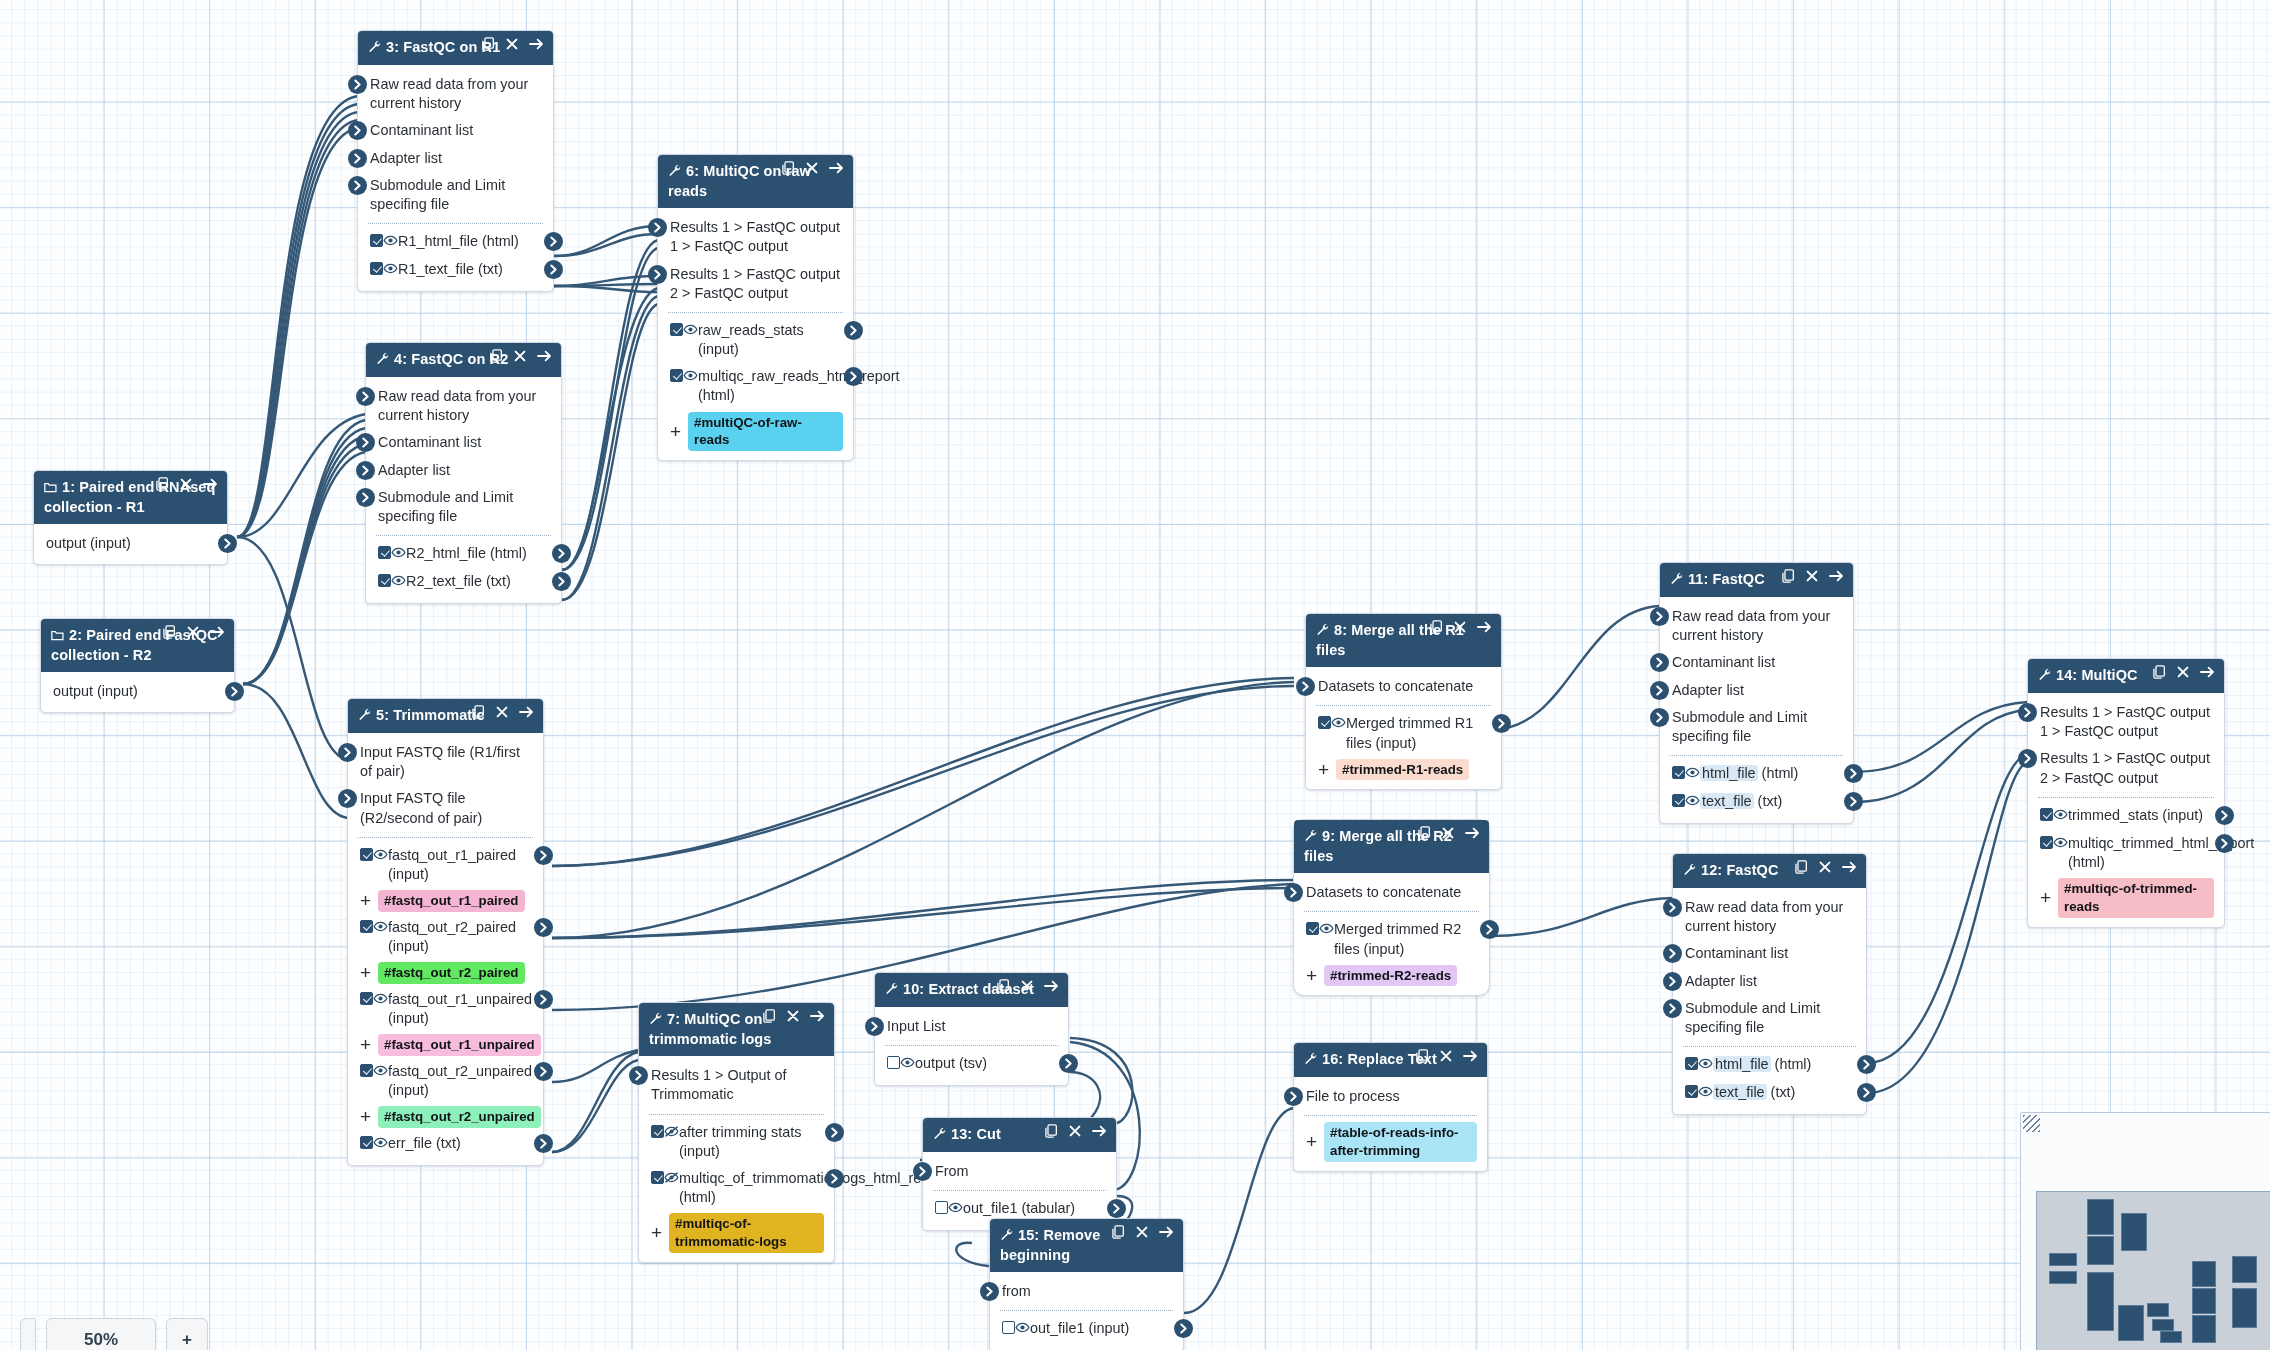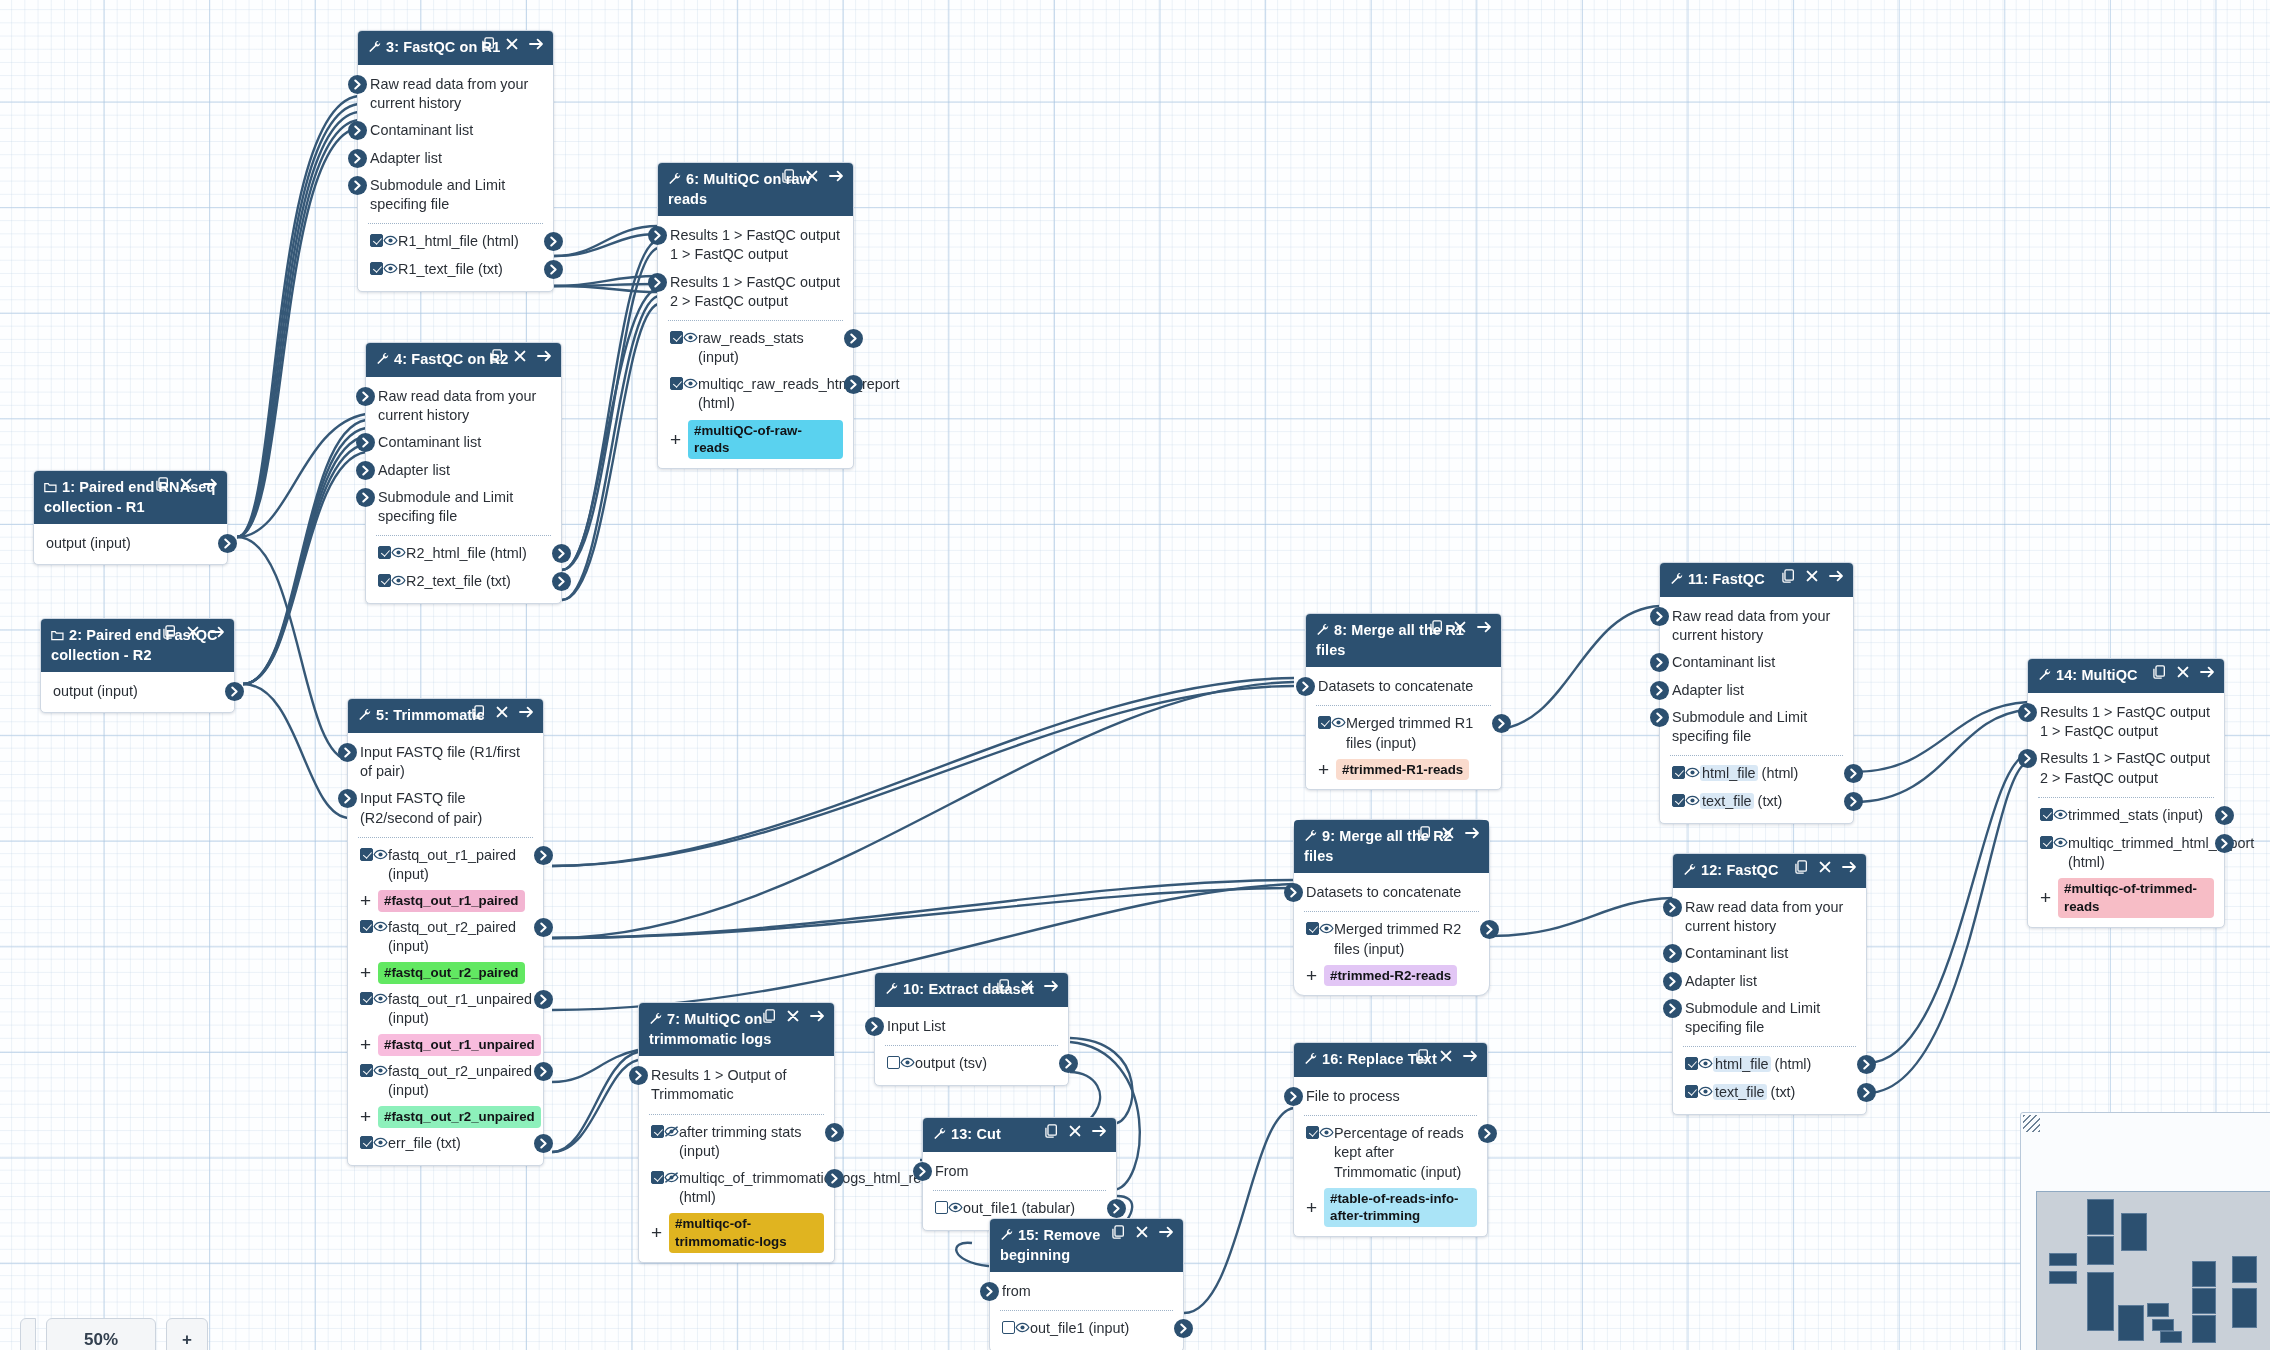--- a/index.html
+++ b/index.html
@@ -524,21 +524,21 @@
             <span class="lbl">err_file (txt)</span>
           </div>
           <span class="knob out" style="top: 4px;">
             <svg width="9" height="11" viewBox="0 0 9 11">
               <path stroke="#fff" stroke-width="2.1" fill="none" stroke-linecap="round" stroke-linejoin="round" d="M2.3 1.5L6.6 5.5 2.3 9.5"></path>
             </svg>
           </span>
         </div>
       </div>
     </div>
-    <div class="node" style="left: 657px; top: 162px; width: 197px;">
+    <div class="node" style="left: 657px; top: 154px; width: 197px;">
       <div class="node-head"><span style="display: inline-block; vertical-align: -1px; margin-right: 5px;"><svg width="13" height="13" viewBox="0 0 16 16">
             <path fill="#fff" d="M12.9 1.4a3.9 3.9 0 0 0-4.3 5L1.5 13.5l1.4 1.4 7.1-7.1a3.9 3.9 0 0 0 5-4.3l-2.2 2.2-1.9-.5-.5-1.9z"></path>
           </svg></span><span class="ttl">6: MultiQC on raw reads</span><div class="head-icons">
           <span>
             <svg width="13" height="14" viewBox="0 0 14 15">
               <rect x="3.2" y="1" width="9" height="11" rx="1.4" fill="none" stroke="#fff" stroke-width="1.4"></rect>
               <path d="M9.4 14H2.3A1.4 1.4 0 0 1 1 12.6V4" fill="none" stroke="#fff" stroke-width="1.4"></path>
             </svg>
           </span>
           <span>
@@ -1139,35 +1139,20 @@
             </svg>
           </span>
         </div></div>
       <div class="node-body">
         <div class="term in"><span class="knob in" style="top: 4px;">
             <svg width="9" height="11" viewBox="0 0 9 11">
               <path stroke="#fff" stroke-width="2.1" fill="none" stroke-linecap="round" stroke-linejoin="round" d="M2.3 1.5L6.6 5.5 2.3 9.5"></path>
             </svg>
           </span><span>File to process</span></div>
         <div class="divider"></div>
-        <div class="term out">
-          <div class="row-flex">
-            <span class="cb on"></span>
-            <span class="eye"><svg width="15" height="13" viewBox="0 0 16 13">
-                <path fill="none" stroke="#2c5070" stroke-width="1.35" d="M1.2 6.5S3.6 2.2 8 2.2s6.8 4.3 6.8 4.3-2.4 4.3-6.8 4.3S1.2 6.5 1.2 6.5z"></path>
-                <circle cx="8" cy="6.5" r="2.2" fill="#2c5070"></circle>
-              </svg></span>
-            <span class="lbl">Percentage of reads kept after Trimmomatic (input)</span>
-          </div>
-          <span class="knob out" style="top: 4px;">
-            <svg width="9" height="11" viewBox="0 0 9 11">
-              <path stroke="#fff" stroke-width="2.1" fill="none" stroke-linecap="round" stroke-linejoin="round" d="M2.3 1.5L6.6 5.5 2.3 9.5"></path>
-            </svg>
-          </span>
-        </div>
         <div class="tagrow">
           <span class="plus">+</span>
           <span class="tag" style="background: rgb(170, 228, 247);">#table-of-reads-info-after-trimming</span>
         </div>
       </div>
     </div>
   </div>
 
 <div id="zoomctl">
   <div class="zbtn" id="zoomleft"></div>

